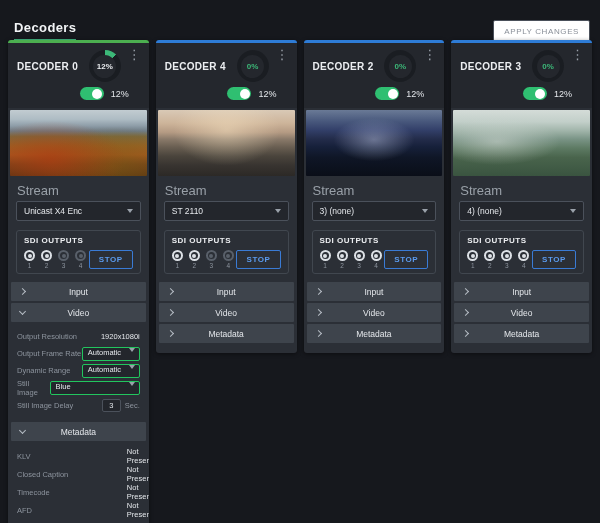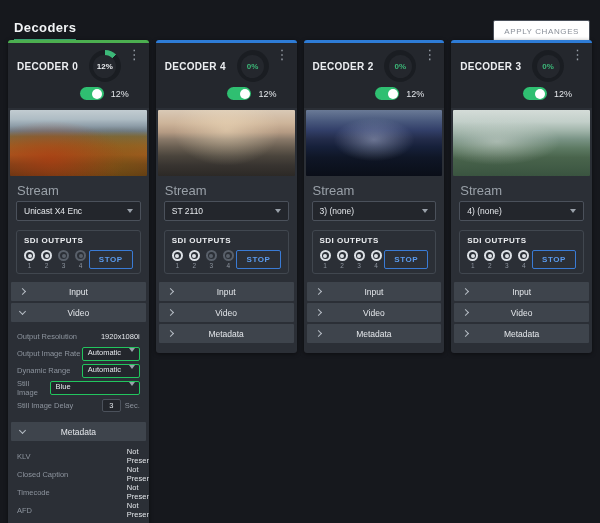--- a/index.html
+++ b/index.html
@@ -153,21 +153,21 @@
           <div class="acc-row">
             <span class="acc-chev down"></span>
             <span class="acc-label">Video</span>
           </div>
           <div class="panel">
             <div class="field-row">
               <span class="field-label">Output Resolution</span>
               <span class="field-value">1920x1080i</span>
             </div>
             <div class="field-row">
-              <span class="field-label">Output Image Rate</span>
+              <span class="field-label">Output Frame Rate</span>
               <div class="mini-select">
                 <span>Automatic</span>
                 <span class="caret"></span>
               </div>
             </div>
             <div class="field-row">
               <span class="field-label">Dynamic Range</span>
               <div class="mini-select">
                 <span>Automatic</span>
                 <span class="caret"></span>

